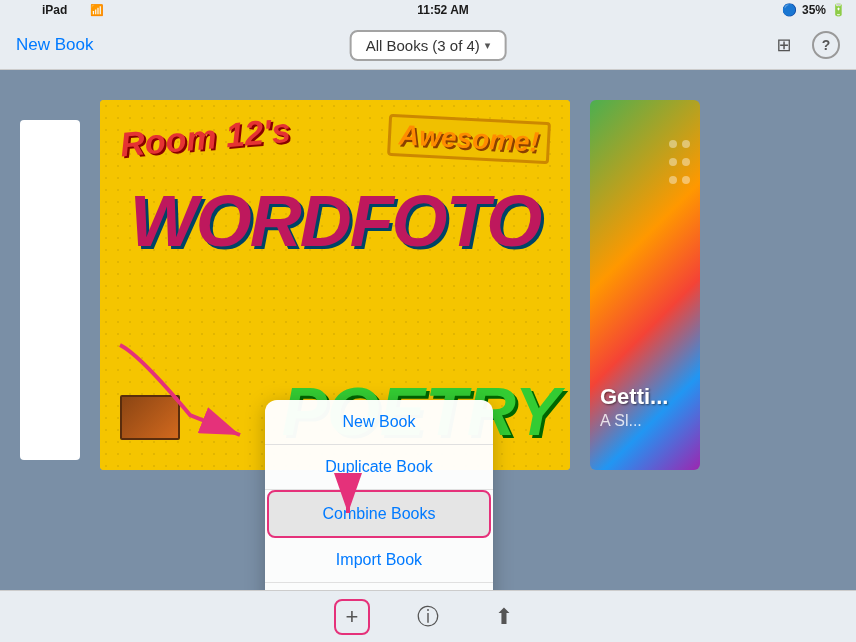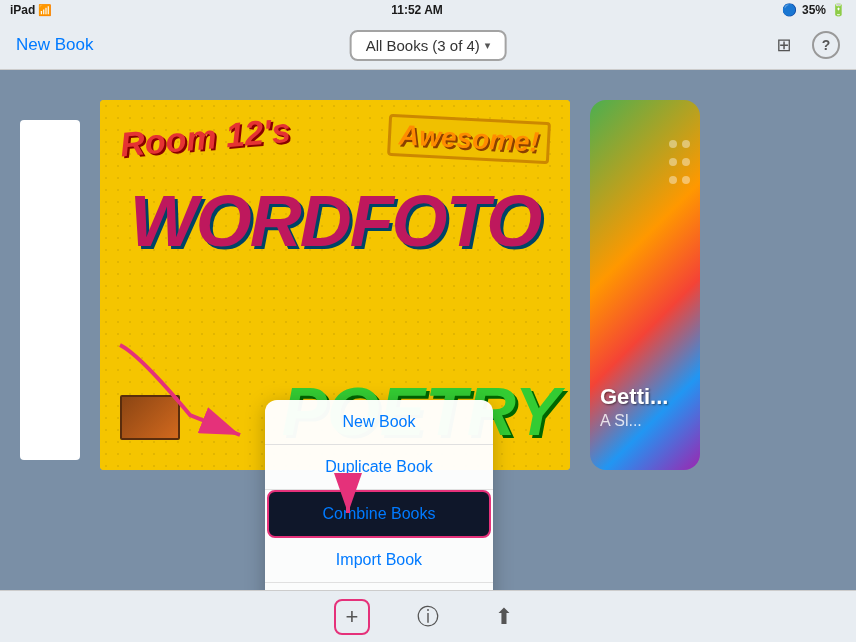--- a/index.html
+++ b/index.html
@@ -18,21 +18,21 @@
       height: 20px;
       background: #e8edf2;
       display: flex;
       align-items: center;
       justify-content: space-between;
       padding: 0 10px;
       font-size: 12px;
       font-weight: 600;
       color: #1a1a1a;
     }
-    .status-left { display: flex; align-items: center; gap: 3px; }
+    .status-left { display: flex; align-items: center; gap: 23px; margin-left: 32px; }
     .status-right { display: flex; align-items: center; gap: 5px; }
 
     
     .nav-bar {
       width: 100%;
       height: 50px;
       background: #e8edf2;
       border-bottom: 1px solid #ccc;
       display: flex;
       align-items: center;
@@ -191,21 +191,21 @@
       width: 60px;
       height: 45px;
       background: linear-gradient(135deg, #8B4513, #D2691E);
       border: 2px solid #5a2d0c;
       border-radius: 2px;
     }
 
     .book-right {
       width: 110px;
       height: 370px;
-      border-radius: 16px;
+      border-radius: 6px;
       flex-shrink: 0;
       overflow: hidden;
       background: linear-gradient(135deg, #4CAF50 0%, #FF9800 40%, #F44336 60%, #2196F3 80%, #9C27B0 100%);
       position: relative;
       display: flex;
       flex-direction: column;
       align-items: center;
       padding-top: 4px;
     }
 
@@ -262,21 +262,21 @@
     .menu-item {
       padding: 13px 16px;
       text-align: center;
       font-size: 16px;
       color: #007aff;
       cursor: pointer;
       border-bottom: 1px solid #e0e0e0;
     }
     .menu-item:last-child { border-bottom: none; }
     .menu-item.highlighted {
-      background: #0f172a;
+      background: #e5e5e5;
       color: #007aff;
       border: 2px solid #e5317a;
       border-radius: 8px;
       margin: 0 2px;
     }
 
     
     .bottom-toolbar {
       width: 100%;
       height: 52px;

